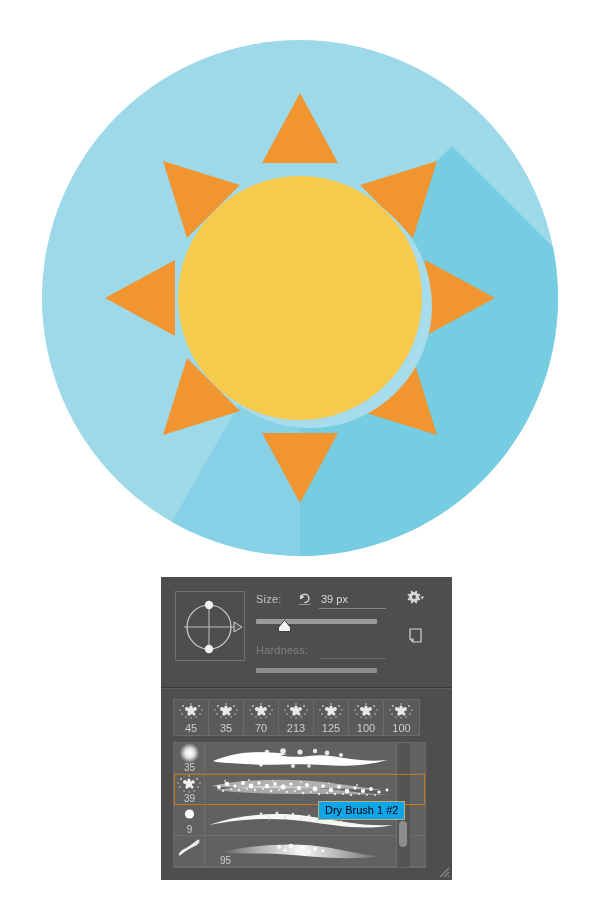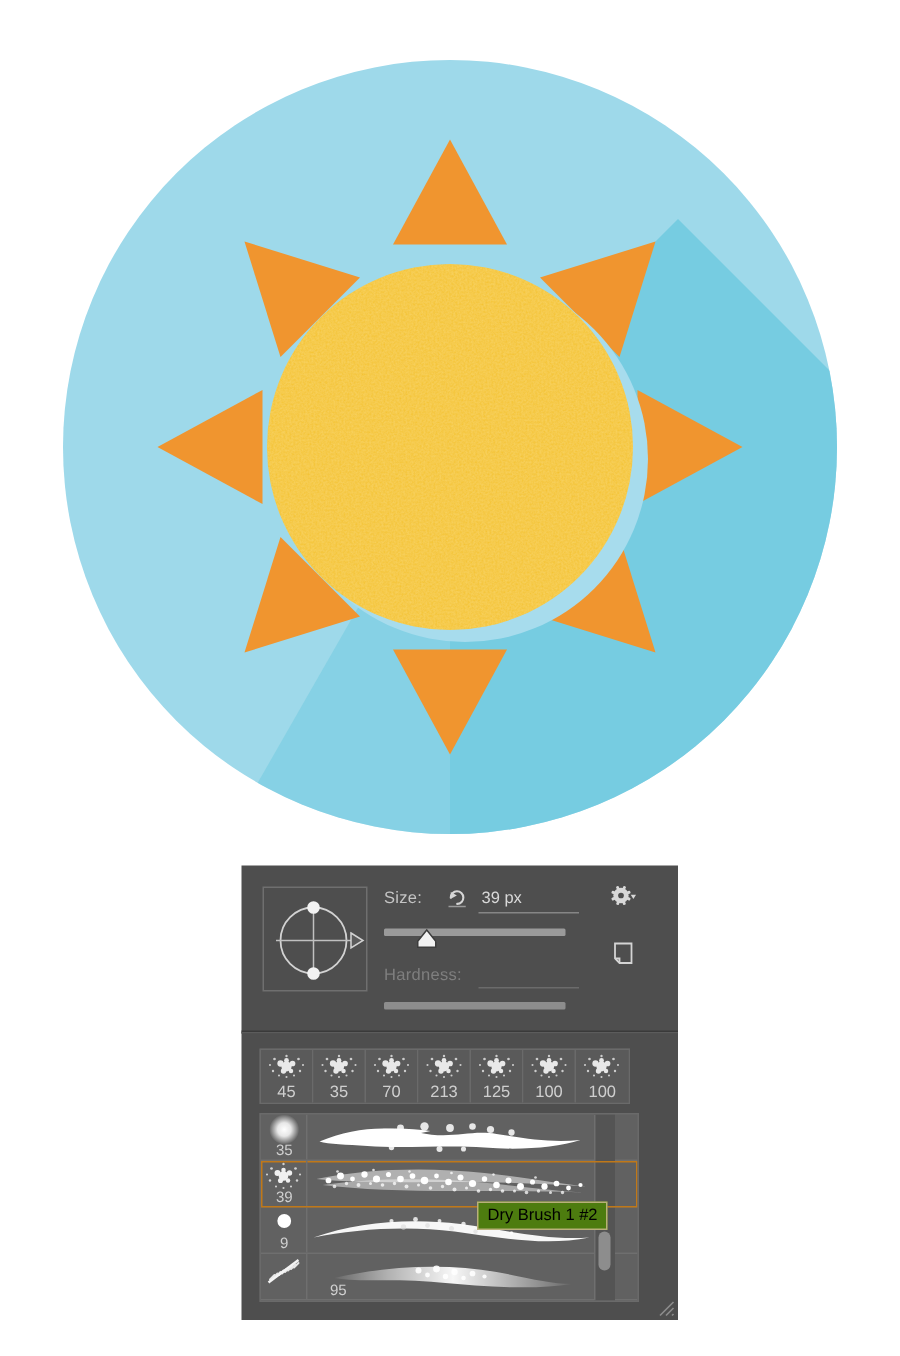--- a/index.html
+++ b/index.html
@@ -168,21 +168,21 @@
   }
   .scroll-thumb{
     position:absolute;left:225px;top:78px;width:8px;height:26px;
     background:#8d8d8d;border-radius:4px;
   }
 
   
   .tooltip{
     position:absolute;
     left:157px;top:224px;
-    background:#4d7c0f;
+    background:#0ea5e9;
     border:1px solid #b9b07a;
     color:#000000;
     font-size:11px;
     padding:2px 6px 3px 6px;
     white-space:nowrap;
     z-index:20;
   }
 
   
   .resize-grip{

